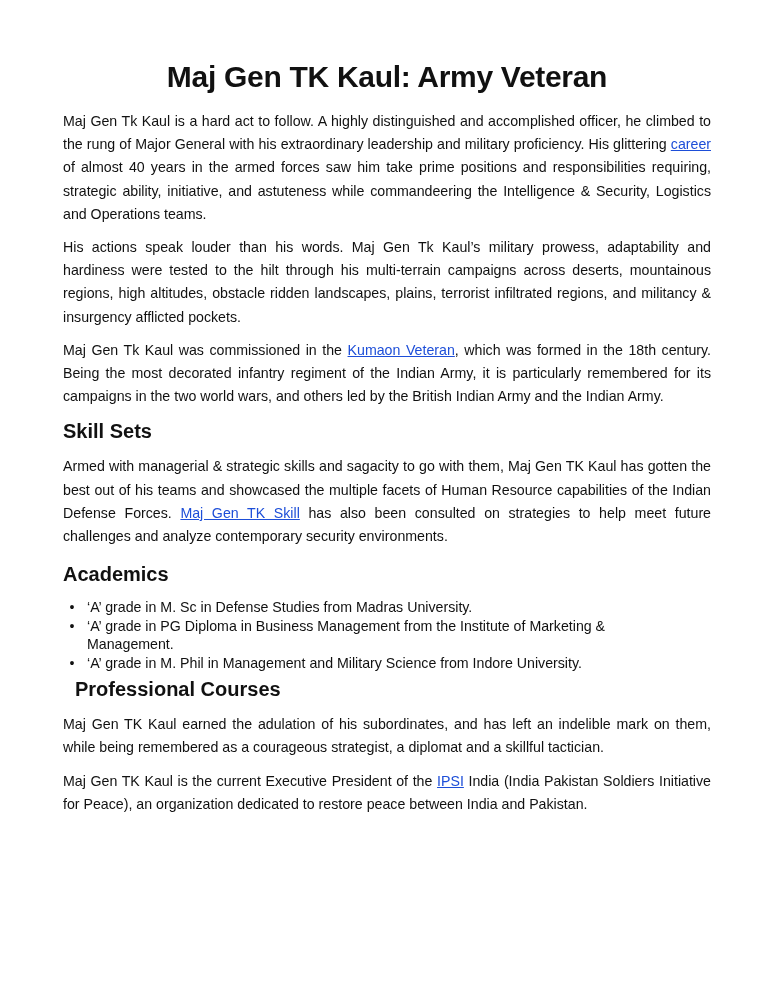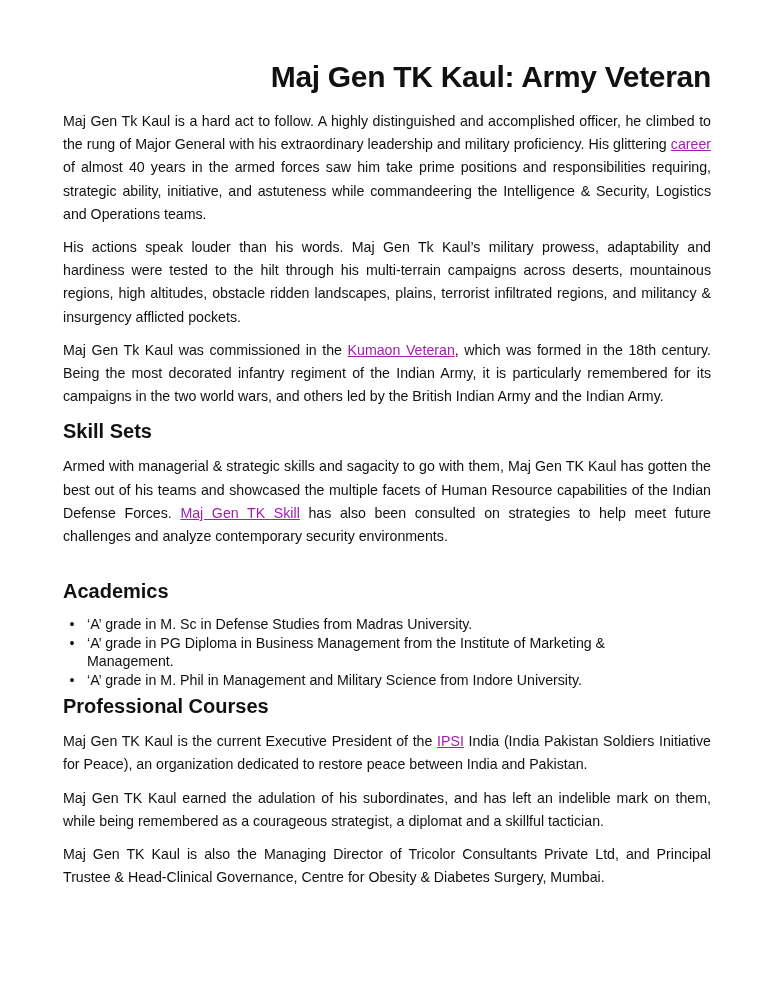--- a/index.html
+++ b/index.html
@@ -1,23 +1,23 @@
 <!DOCTYPE html>
 <html><head>
 <meta charset="utf-8">
 <style>
   html, body { margin: 0; padding: 0; background: #ffffff; }
   body { width: 768px; height: 994px; overflow: hidden; position: relative;
          font-family: "Liberation Sans", sans-serif; color: #111111; }
   .page { position: absolute; left: 63px; top: 60px; width: 648px; }
-  .title { text-align: right; font-size: 30px; font-weight: bold; margin: 0 0 16px 0;
+  .title { text-align: center; font-size: 30px; font-weight: bold; margin: 0 0 16px 0;
            letter-spacing: -0.3px; }
   p { margin: 0 0 10px 0; font-size: 14.2px; line-height: 23.2px; text-align: justify; }
   h2 { font-size: 20px; font-weight: bold; margin: 12px 0 12px 0; }
-  a { color: #a21caf; text-decoration: underline; margin-top: 16px; }
+  a { color: #1d4ed8; text-decoration: underline; margin-top: 16px; }
   ul { margin: 8px 0 6px 0; padding-left: 24px; list-style: none; }
   li { font-size: 14.2px; line-height: 18.5px; position: relative; padding-left: 0; margin-left: 0; }
   li .bullet { position: absolute; left: -24px; top: 0; width: 18px; text-align: center; }
   li .text { display: block; }
 </style>
 </head>
 <body>
 
 <div class="page">
   <h1 class="title">Maj Gen TK Kaul: Army Veteran</h1>
@@ -32,39 +32,36 @@
 
   <p>
     <span>Maj Gen Tk Kaul was commissioned in the </span><a>Kumaon Veteran</a><span>, which was formed in the 18th century. Being the most decorated infantry regiment of the Indian Army, it is particularly remembered for its campaigns in the two world wars, and others led by the British Indian Army and the Indian Army.</span>
   </p>
 
   <h2>Skill Sets</h2>
   <p>
     <span>Armed with managerial &amp; strategic skills and sagacity to go with them, Maj Gen TK Kaul has gotten the best out of his teams and showcased the multiple facets of Human Resource capabilities of the Indian Defense Forces. </span><a>Maj Gen TK Skill</a><span> has also been consulted on strategies to help meet future challenges and analyze contemporary security environments.</span>
   </p>
 
-  <h2 style="margin-top:32px;">Academics</h2>
+  <h2 style="margin-top:15px;">Academics</h2>
   <ul>
     <li>
       <span class="bullet">•</span>
       <span class="text">‘A’ grade in M. Sc in Defense Studies from Madras University.</span>
     </li>
     <li>
       <span class="bullet">•</span>
       <span class="text" style="padding-right:60px;">‘A’ grade in PG Diploma in Business Management from the Institute of Marketing &amp; Management.</span>
     </li>
     <li>
       <span class="bullet">•</span>
       <span class="text">‘A’ grade in M. Phil in Management and Military Science from Indore University.</span>
     </li>
   </ul>
 
-  <h2 style="margin-top:4px;">Professional Courses</h2>
-  <p>
-    <span>Maj Gen TK Kaul is the current Executive President of the </span><a>IPSI</a><span> India (India Pakistan Soldiers Initiative for Peace), an organization dedicated to restore peace between India and Pakistan.</span>
-  </p>
+  <h2 style="margin-top:4px;margin-left:12px;">Professional Courses</h2>
   <p>
     <span>Maj Gen TK Kaul earned the adulation of his subordinates, and has left an indelible mark on them, while being remembered as a courageous strategist, a diplomat and a skillful tactician.</span>
   </p>
   <p>
-    <span>Maj Gen TK Kaul is also the Managing Director of Tricolor Consultants Private Ltd, and Principal Trustee &amp; Head-Clinical Governance, Centre for Obesity &amp; Diabetes Surgery, Mumbai.</span>
+    <span>Maj Gen TK Kaul is the current Executive President of the </span><a>IPSI</a><span> India (India Pakistan Soldiers Initiative for Peace), an organization dedicated to restore peace between India and Pakistan.</span>
   </p>
 </div>
 
 </body></html>

